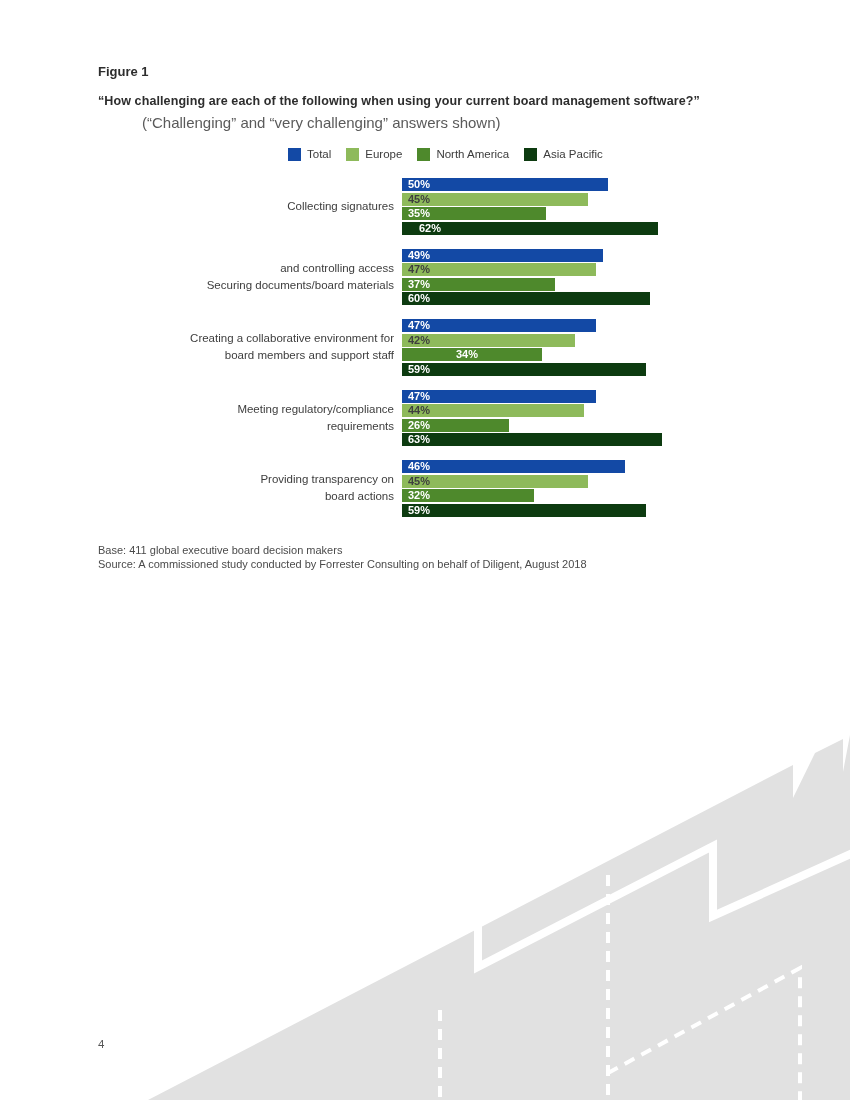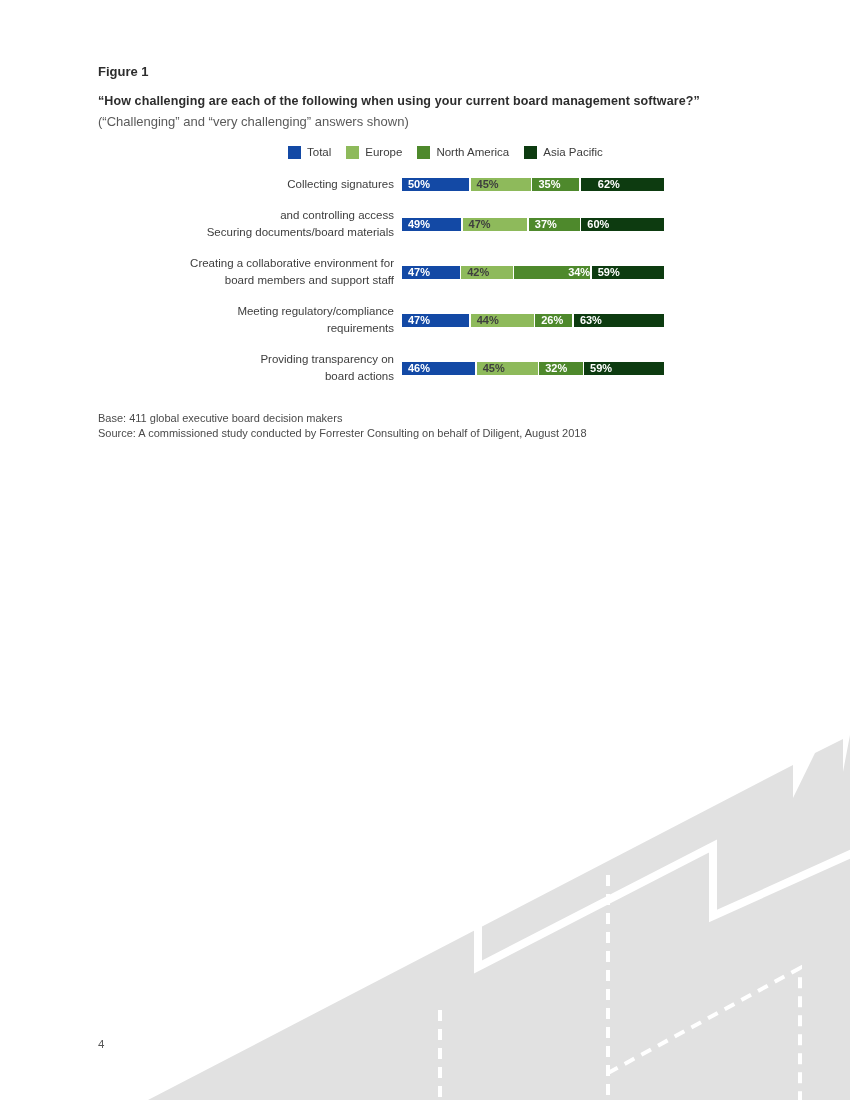--- a/index.html
+++ b/index.html
@@ -7,28 +7,28 @@
   body {
     width: 850px; height: 1100px;
     background: #ffffff;
     font-family: "Liberation Sans", sans-serif;
     position: relative;
     overflow: hidden;
   }
   .content { position: absolute; left: 98px; top: 64px; width: 662px; }
   .figure-label { font-size: 13px; font-weight: bold; color: #2d2d2d; }
   .chart-title { font-size: 12.5px; font-weight: bold; color: #2d2d2d; margin-top: 15px; letter-spacing: 0.1px; }
-  .chart-subtitle { font-size: 13px; color: #5a5a5a; margin-top: 6px; }
+  .chart-subtitle { font-size: 15px; color: #5a5a5a; margin-top: 6px; margin-left: 44px; }
   .legend { display: flex; align-items: center; gap: 15px; margin-left: 190px; margin-top: 17px; }
   .legend-item { display: flex; gap: 6px; font-size: 11.5px; color: #3c3c3c; }
   .swatch { width: 13px; height: 13px; flex: 0 0 auto; }
   .chart { margin-top: 17px; }
   .group { display: flex; align-items: center; margin-bottom: 14px; }
   .glabel { width: 304px; padding-right: 8px; text-align: right; font-size: 11.5px; color: #3d3d3d; line-height: 17px; }
-  .bars { display: flex; flex-direction: row; gap: 1.5px; width: 262px; }
+  .bars { display: flex; flex-direction: column; gap: 1.5px; width: 262px; }
   .bar { height: 13px; display: flex; align-items: center; }
   .bar .val { font-size: 11px; font-weight: bold; padding-left: 6px; line-height: 13px; white-space: nowrap; }
   .footnotes { margin-top: 26px; font-size: 11px; color: #4a4a4a; line-height: 14.5px; }
   .page-number { position: absolute; left: 98px; top: 1038px; font-size: 11.5px; color: #555555; }
   .deco { position: absolute; left: 0; top: 690px; width: 850px; height: 410px; display: block; }
 </style>
 </head>
 <body>
 
 <div class="content">
@@ -74,21 +74,21 @@
             <span class="val" style="color: rgb(255, 255, 255); padding-left: 17px;">62%</span>
           </div>
         </div>
       </div>
       <div class="group">
         <div class="glabel">
           <div>and controlling access</div>
           <div>Securing documents/board materials</div>
         </div>
         <div class="bars">
-          <div class="bar" style="width: 177px; background: rgb(19, 73, 165);">
+          <div class="bar" style="width: 201px; background: rgb(19, 73, 165);">
             <span class="val" style="color: rgb(255, 255, 255);">49%</span>
           </div>
           <div class="bar" style="width: 194px; background: rgb(142, 186, 91);">
             <span class="val" style="color: rgb(62, 62, 62);">47%</span>
           </div>
           <div class="bar" style="width: 152.7px; background: rgb(78, 137, 44);">
             <span class="val" style="color: rgb(255, 255, 255);">37%</span>
           </div>
           <div class="bar" style="width: 247.6px; background: rgb(13, 59, 16);">
             <span class="val" style="color: rgb(255, 255, 255);">60%</span>

